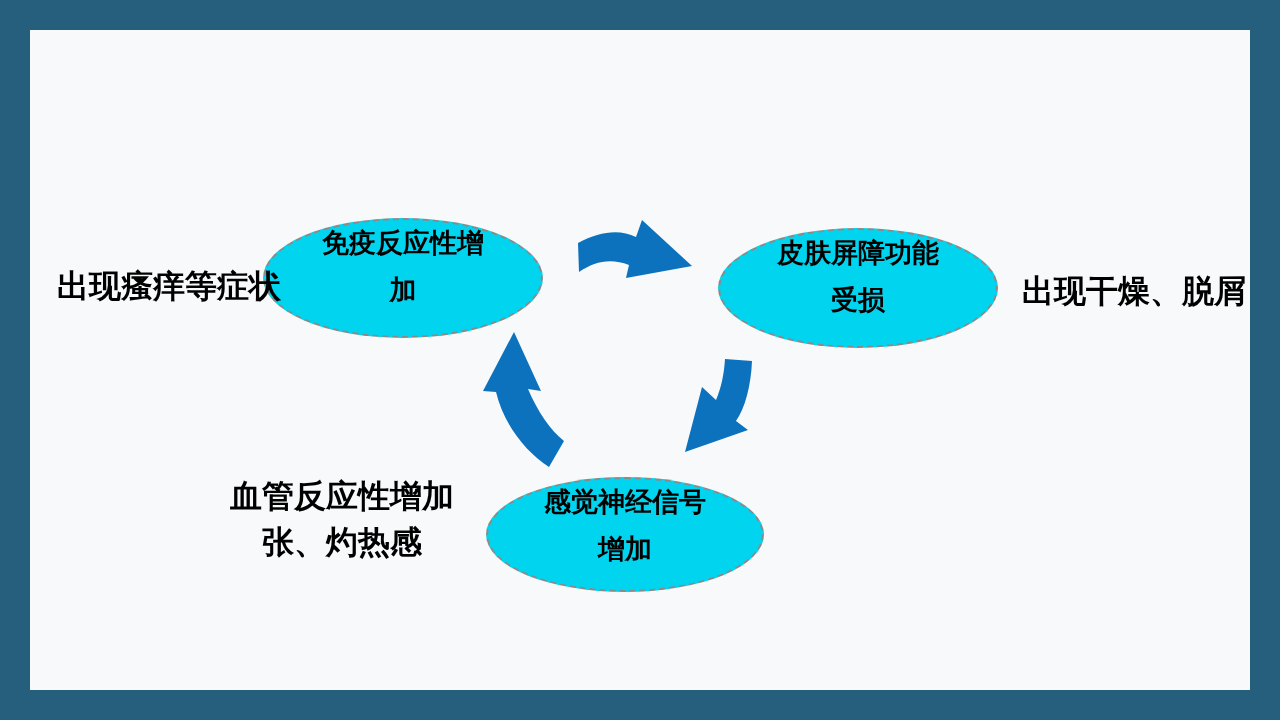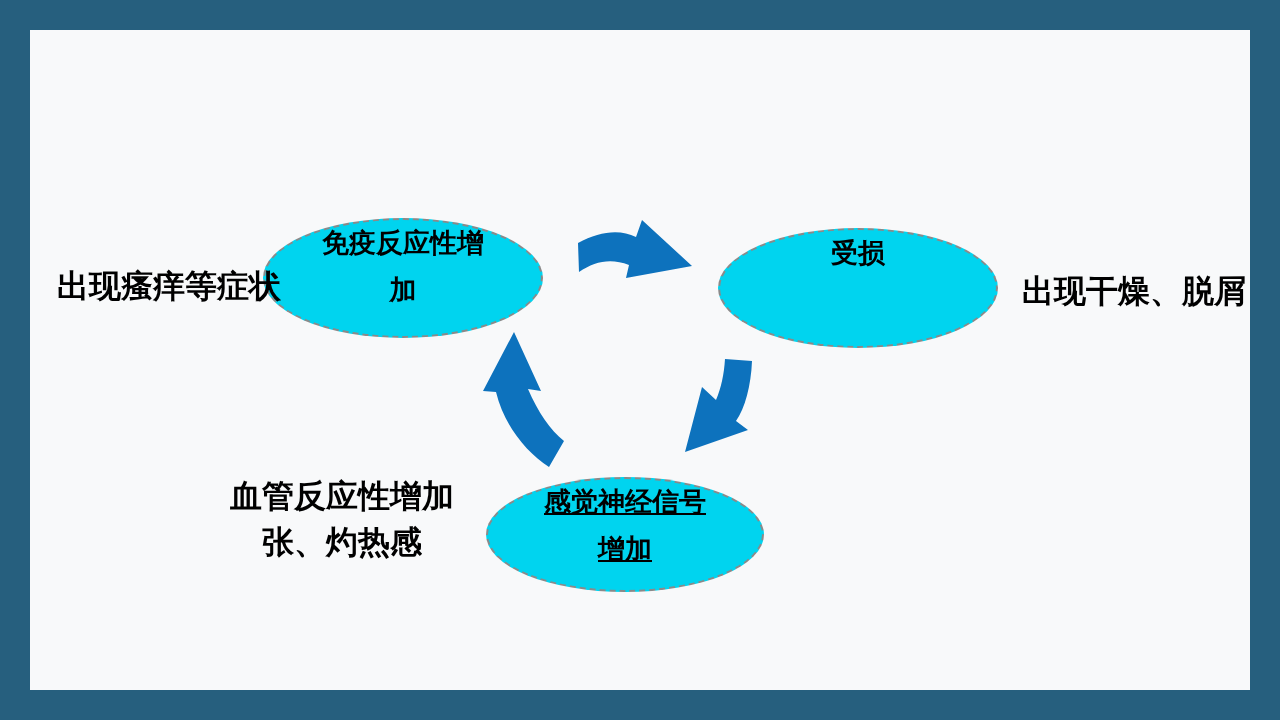--- a/index.html
+++ b/index.html
@@ -36,21 +36,21 @@
     align-items: center;
     justify-content: flex-start;
     font-size: 27px;
     font-weight: bold;
     line-height: 47px;
     color: var(--text, #000);
     text-align: center;
   }
   #node-immune  { left: 263px; top: 218px; width: 280px; height: 120px; }
   #node-barrier { left: 718px; top: 228px; width: 280px; height: 120px; }
-  #node-sensory { left: 486px; top: 477px; width: 278px; height: 115px; text-decoration: underline; }
+  #node-sensory { left: 486px; top: 477px; width: 278px; height: 115px; }
 
   .annotation {
     position: absolute;
     font-size: 32px;
     font-weight: bold;
     color: var(--text, #000);
     white-space: nowrap;
   }
   #annotation-itching { left: 57px;   top: 265px; }
   #annotation-dryness { left: 1022px; top: 270px; }
@@ -72,20 +72,21 @@
   <path class="arrow-shape" d="M 725 359 L 752 361 C 751 386 745 408 736 421 L 748 430 L 685 452 L 702 387 L 716 400 C 721 388 724 375 725 359 Z"></path>
   <path class="arrow-shape" d="M 514 332 L 541 391 L 528 389 C 538 412 550 430 564 441 L 549 467 C 526 452 504 425 496 392 L 483 391 Z"></path>
 </svg>
 
 <div class="node" id="node-immune">
   <div>免疫反应性增</div>
   <div>加</div>
 </div>
 
 <div class="node" id="node-barrier">
+  <div>皮肤屏障功能</div>
   <div>受损</div>
 </div>
 
 <div class="node" id="node-sensory">
   <div>感觉神经信号</div>
   <div>增加</div>
 </div>
 
 <div class="annotation" id="annotation-itching">出现瘙痒等症状</div>
 

